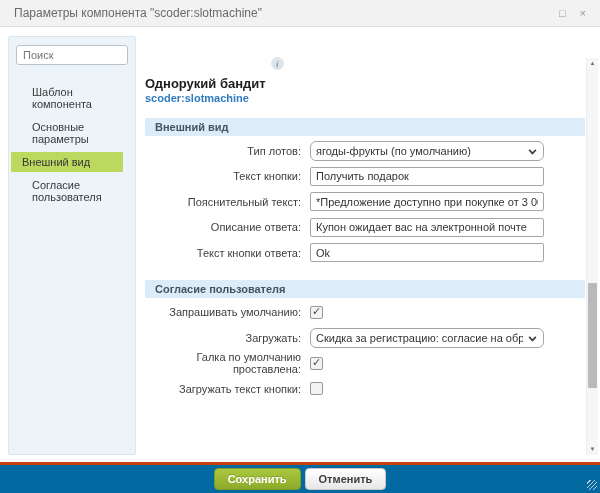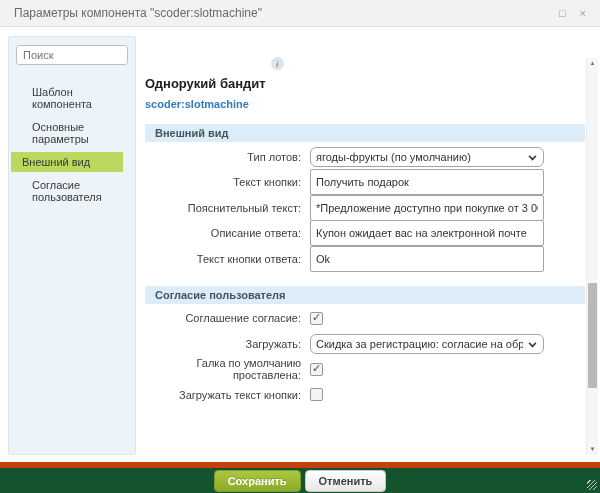--- a/index.html
+++ b/index.html
@@ -23,29 +23,29 @@
   .menu-item { font-size: 11px; color: #383838; padding: 4px 6px 4px 23px; cursor: pointer; margin-bottom: 3px; }
   .menu-item.selected { background: #bcd95f; margin-right: 12px; margin-left: 2px; padding-left: 11px; border-radius: 1px; }
 
   
   .main { position: absolute; left: 145px; top: 30px; width: 440px; }
   .page-title-row { margin-top: 6px; display: flex; align-items: center; gap: 5px; }
   .page-title { font-size: 13px; font-weight: bold; color: #1e1e1e; margin-top: 40px; }
   .info-icon { width: 13px; height: 13px; border-radius: 50%; background: #dde5ea; color: #87939d;
                font-family: "Liberation Serif", serif; font-style: italic; font-weight: bold; font-size: 9px;
                display: inline-flex; align-items: center; justify-content: center; cursor: pointer; }
-  .subtitle { font-size: 11px; font-weight: bold; color: #2e7bbf; margin-top: 7px; cursor: pointer; }
+  .subtitle { font-size: 11px; font-weight: bold; color: #2e7bbf; margin-top: 1px; cursor: pointer; }
 
   .section-header { margin-top: 14px; background: #dcecf8; color: #46535c; font-size: 11px; font-weight: bold;
                     height: 18px; line-height: 18px; padding-left: 10px; border-radius: 1px; }
   .rows { margin-top: 2px; }
   .row { display: flex; align-items: center; height: 25.5px; }
   .lbl { width: 165px; text-align: right; font-size: 11px; color: #3e3e3e; padding-right: 9px; flex-shrink: 0; }
   .ctl { width: 234px; position: relative; display: flex; align-items: center; }
-  input.text { width: 234px; height: 26px; border: 1px solid #a5a5a5; border-radius: 2px; font-size: 11px;
+  input.text { width: 234px; height: 19px; border: 1px solid #a5a5a5; border-radius: 2px; font-size: 11px;
                padding: 8px 5px; color: #333; background: #fff; font-family: inherit; outline: none; }
   .selectwrap { width: 234px; position: relative; }
   select.sel { width: 100%; height: 20px; border: 1px solid #a5a5a5; border-radius: 6px; background: #fff;
                font-size: 11px; color: #333; padding: 0 20px 0 5px; appearance: none; -webkit-appearance: none;
                font-family: inherit; outline: none; white-space: nowrap; overflow: hidden; }
   .chevron { position: absolute; right: 8px; top: 6px; width: 7px; height: 7px;
              border-left: 2px solid #3c3c3c; border-bottom: 2px solid #3c3c3c;
              transform: rotate(-45deg) scale(.8); pointer-events: none; }
   .checkbox { width: 13px; height: 13px; border: 1px solid #979797; border-radius: 2px;
               background: #f3f3f3; position: relative; cursor: pointer; }
@@ -54,22 +54,22 @@
 
   
   .vscroll { position: absolute; right: 2px; top: 58px; width: 12px; height: 397px;
              background: #f5f6f7; border-left: 1px solid #ededed; }
   .scroll-arrow { height: 11px; text-align: center; font-size: 6px; color: #6f6f6f; line-height: 11px; cursor: pointer; }
   .scroll-arrow.down { position: absolute; bottom: 0; left: 0; right: 0; }
   .scroll-thumb { position: absolute; left: 1px; right: 1px; top: 225px; height: 105px;
                   background: #b9b9b9; border-radius: 1px; cursor: pointer; }
 
   
-  .footer { position: absolute; left: 0; right: 0; bottom: 0; height: 31px; background: #14532d;
-            border-top: 6px solid #c2410c; display: flex; align-items: center; justify-content: center; gap: 4px; }
+  .footer { position: absolute; left: 0; right: 0; bottom: 0; height: 31px; background: #0369a1;
+            border-top: 3px solid #c2410c; display: flex; align-items: center; justify-content: center; gap: 4px; }
   .btn { font-family: inherit; font-size: 11px; font-weight: bold; border-radius: 4px; cursor: pointer; padding: 4px 13px; }
   .btn-save { background: linear-gradient(#abc83f, #8caa2a); border: 1px solid #7f9b28; color: #fff;
               text-shadow: 0 -1px 0 rgba(0,0,0,.18); }
   .btn-cancel { background: linear-gradient(#ffffff, #e7e7e7); border: 1px solid #c8c8c8; color: #3e3e3e; }
   .resize-grip { position: absolute; right: 3px; bottom: 3px; width: 10px; height: 10px;
                  background: repeating-linear-gradient(135deg, transparent 0 2px, #c2cbd1 2px 3px); }
 </style>
 </head>
 <body>
 
@@ -139,21 +139,21 @@
         <div class="ctl">
           <input class="text" type="text" value="Ok" style="">
         </div>
       </div>
     </div>
 
     <div class="section-header">Согласие пользователя</div>
     <div class="rows">
 
       <div class="row">
-        <div class="lbl">Соглашение согласие:</div>
+        <div class="lbl">Запрашивать умолчанию:</div>
         <div class="ctl">
           <div class="checkbox checked"></div>
         </div>
       </div>
 
       <div class="row">
         <div class="lbl">Загружать:</div>
         <div class="ctl">
           <div class="selectwrap">
             <select class="sel">

